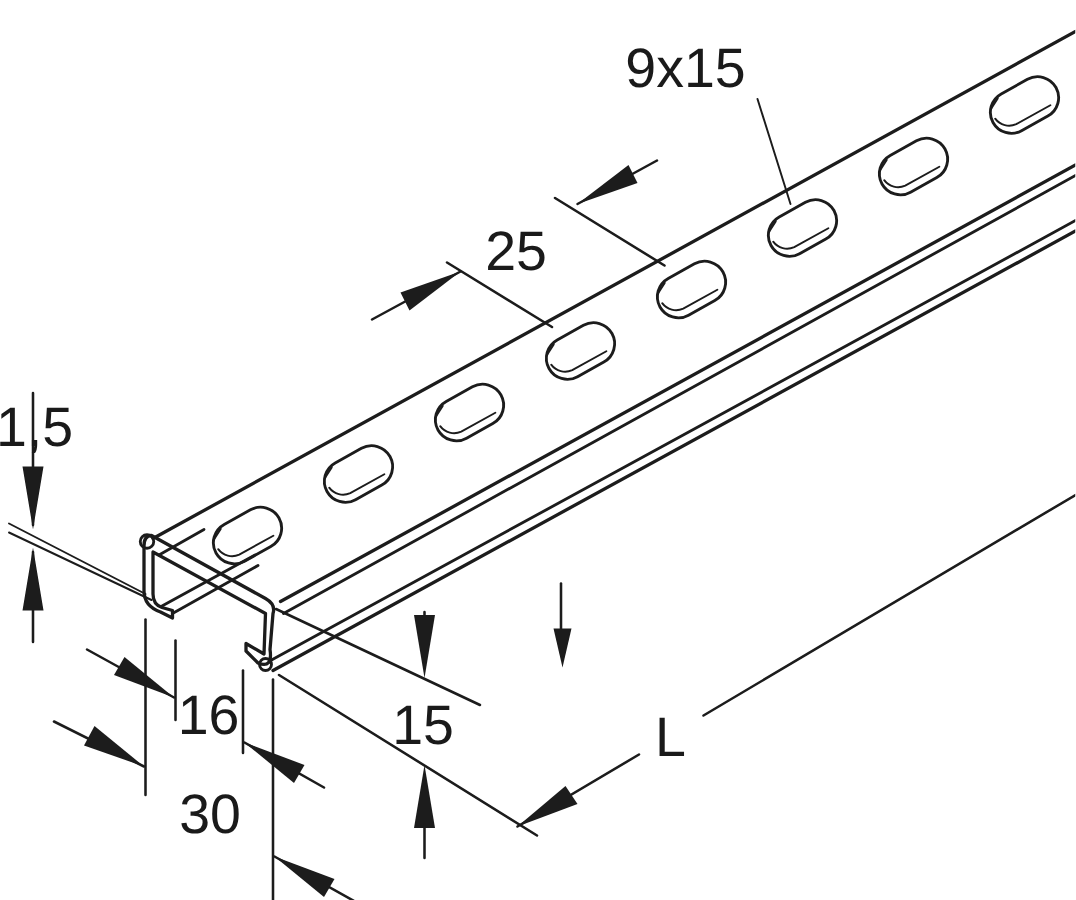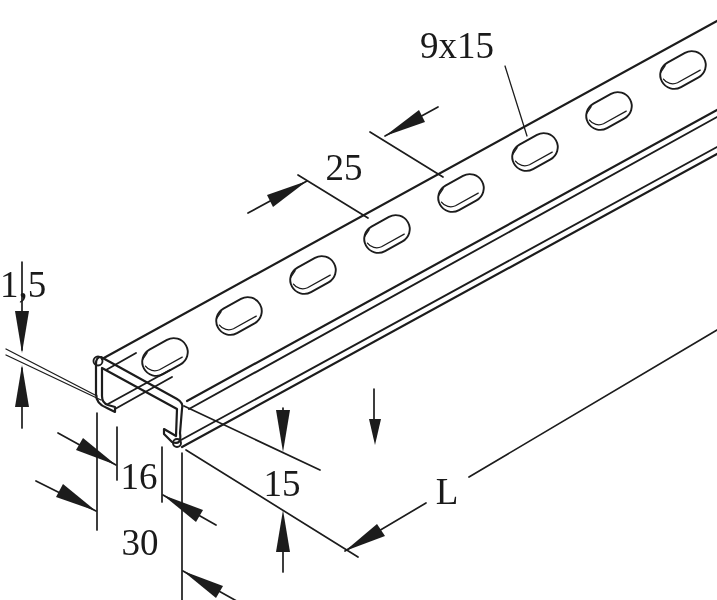--- a/index.html
+++ b/index.html
@@ -1,17 +1,17 @@
 <!DOCTYPE html>
 <html><head>
 <meta charset="utf-8">
 <style>
   html,body{margin:0;padding:0;background:#fff;}
   .stage{position:relative;width:717px;height:600px;background:#ffffff;overflow:hidden;
-         font-family:Liberation Serif, serif;}
+         font-family:Liberation Sans, sans-serif;}
   svg{display:block}
   .edge   {fill:none;stroke:#1c1c1c;stroke-width:2.2;stroke-linecap:round;stroke-linejoin:round;}
   .edge2  {fill:none;stroke:#1c1c1c;stroke-width:1.9;stroke-linecap:round;stroke-linejoin:round;}
   .dim    {fill:none;stroke:#1c1c1c;stroke-width:1.7;stroke-linecap:round;}
   .thin   {fill:none;stroke:#1c1c1c;stroke-width:1.3;stroke-linecap:round;}
   .ah     {fill:#1c1c1c;stroke:none;}
   .dim-text{fill:#1a1a1a;font-size:37px;text-anchor:middle;}
 </style>
 </head>
 <body>

